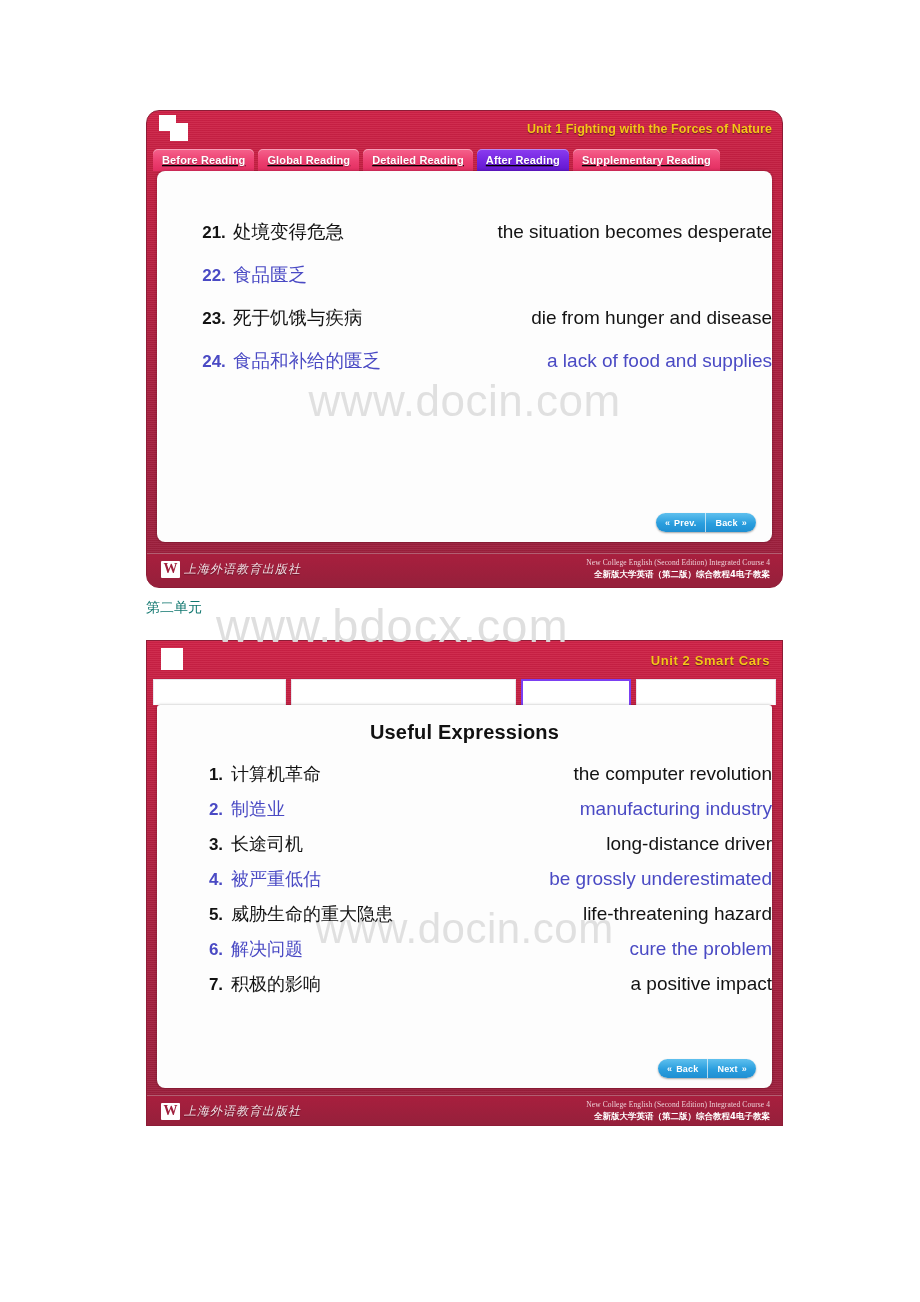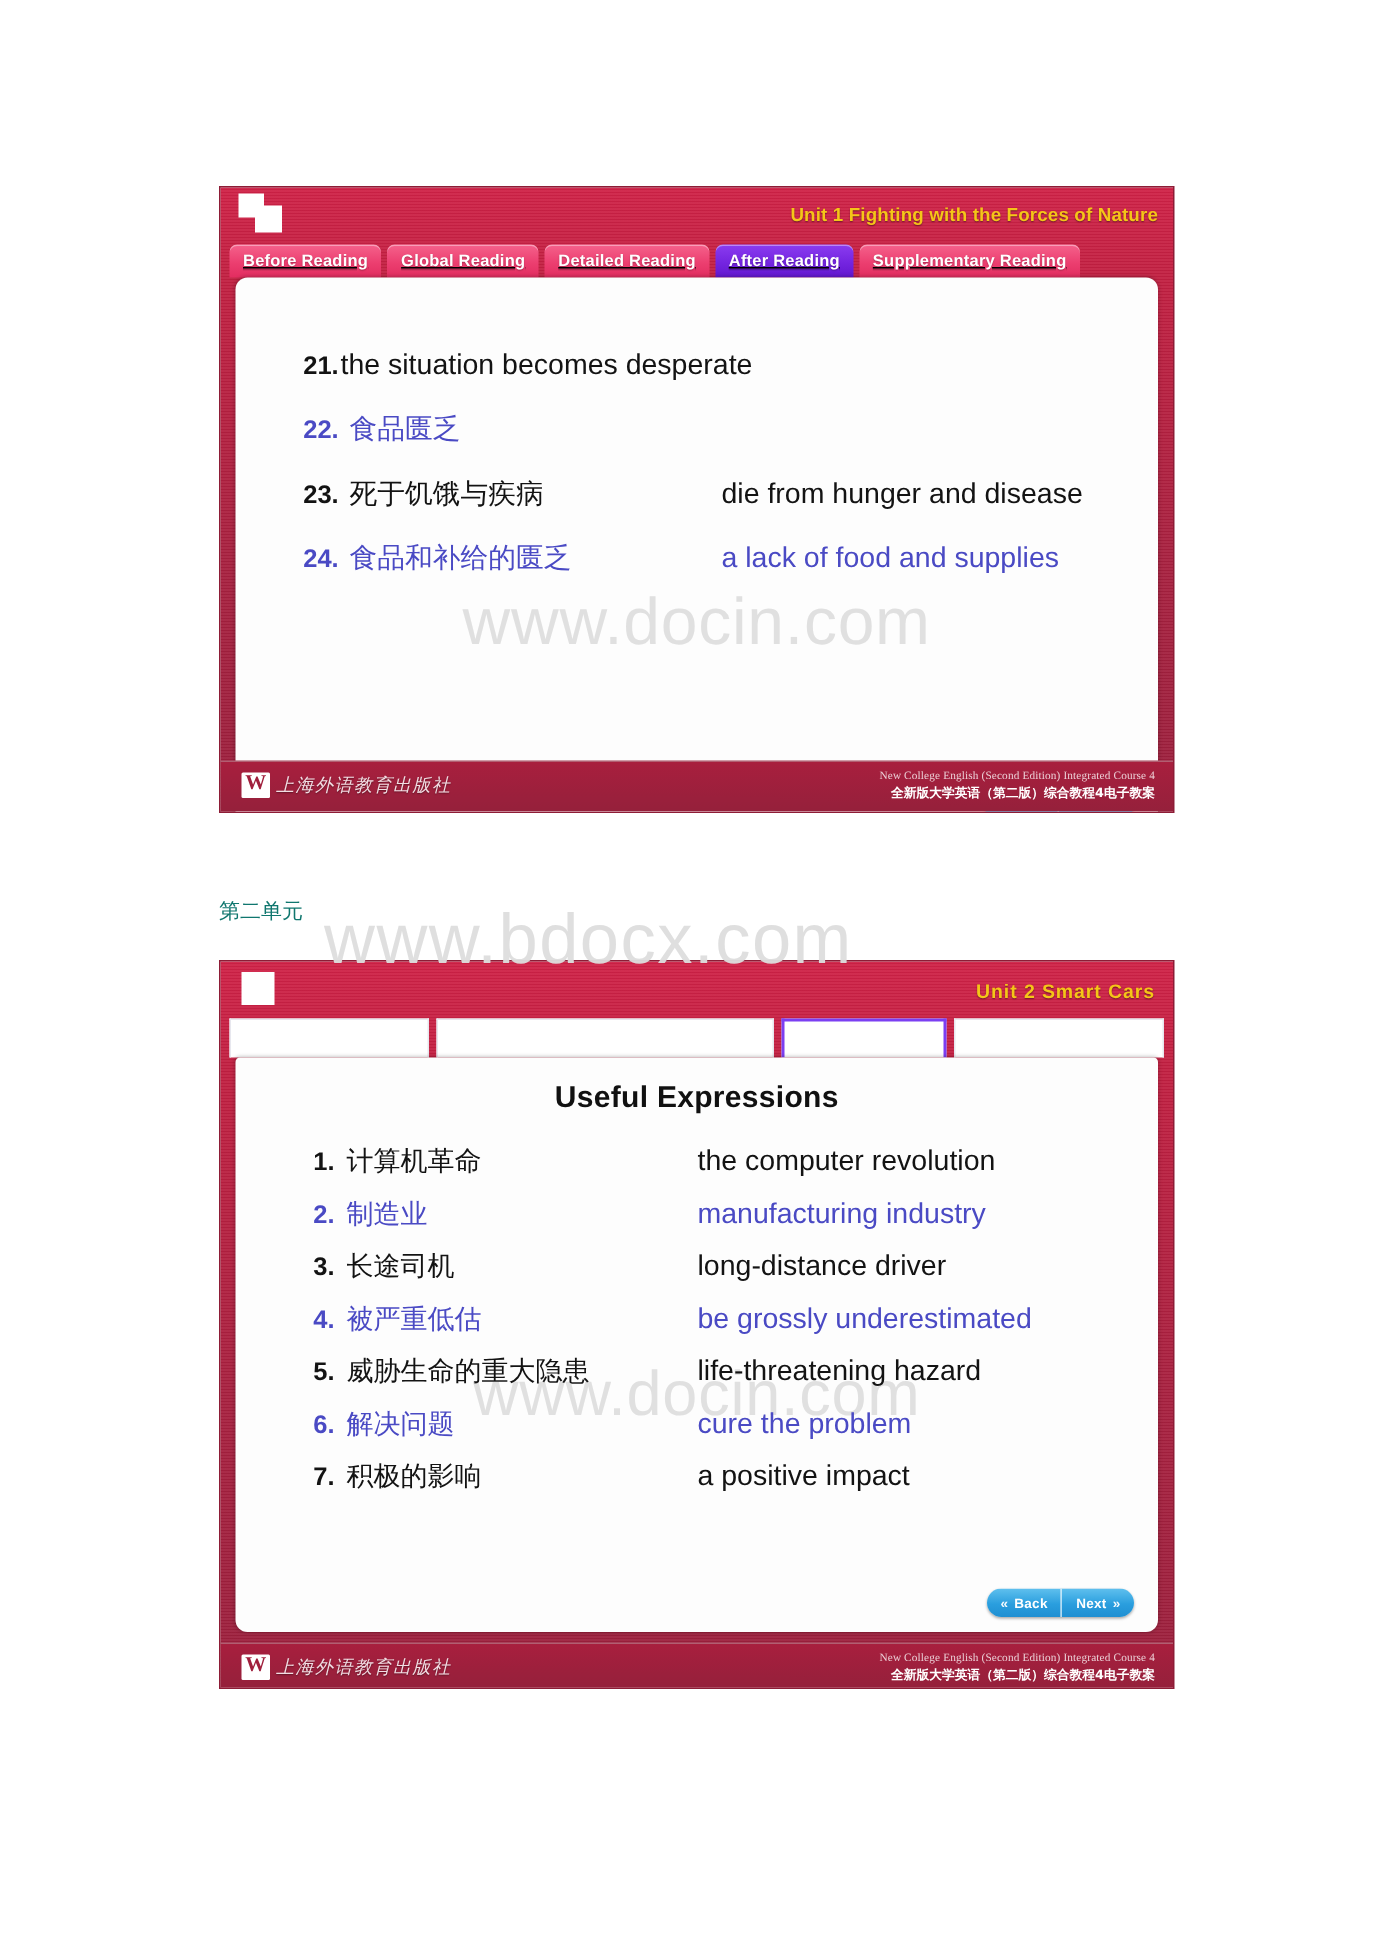--- a/index.html
+++ b/index.html
@@ -53,21 +53,21 @@
       180deg,
       rgba(255,255,255,.055) 0px,
       rgba(255,255,255,.055) 1px,
       rgba(0,0,0,.035) 1px,
       rgba(0,0,0,.035) 2px);
     pointer-events: none;
     z-index: 1;
   }
   .slide > * { position: relative; z-index: 2; }
 
-  #slide1 { top: 124px;  height: 418px; }
+  #slide1 { top: 110px;  height: 478px; border-radius: 13px; }
   #slide2 { top: 640px;  height: 486px; }
 
   
   .slide-head {
     position: relative;
     height: 38px;
   }
   .logo-mark {
     position: absolute;
     left: 12px; top: 4px;
@@ -203,20 +203,21 @@
     font-family: "DejaVu Sans", "Liberation Sans", sans-serif;
     white-space: nowrap;
     padding-left: 6px;
   }
   #slide1 .expr-cn { width: 254px; font-size: 18.5px; }
   #slide2 .expr-cn { width: 240px; font-size: 18px; }
 
   .expr-en {
     flex: 1 1 auto;
     white-space: nowrap;
+    text-align: right;
   }
   #slide1 .expr-en { font-size: 19px; }
   #slide2 .expr-en { font-size: 19px; }
 
   .tone-dark  { color: #131313; }
   .tone-blue  { color: #4a4ac4; }
 
   
   .navpad {
     position: absolute;
@@ -337,20 +338,21 @@
     <div class="tab active">After Reading</div>
     <div class="tab">Supplementary Reading</div>
   </div>
 
   <div class="panel">
     <div class="panel-watermark">www.docin.com</div>
 
     <div class="expr-list">
       <div class="expr-row">
         <span class="expr-num tone-dark">21.</span>
+        <span class="expr-cn tone-dark">处境变得危急</span>
         <span class="expr-en tone-dark">the situation becomes desperate</span>
       </div>
       <div class="expr-row">
         <span class="expr-num tone-blue">22.</span>
         <span class="expr-cn tone-blue">食品匮乏</span>
       </div>
       <div class="expr-row">
         <span class="expr-num tone-dark">23.</span>
         <span class="expr-cn tone-dark">死于饥饿与疾病</span>
         <span class="expr-en tone-dark">die from hunger and disease</span>

